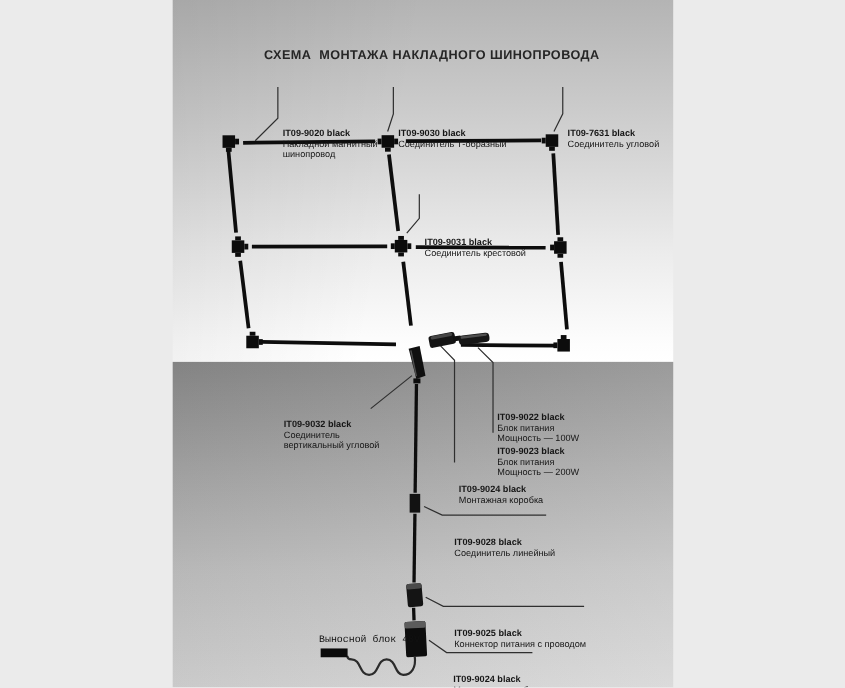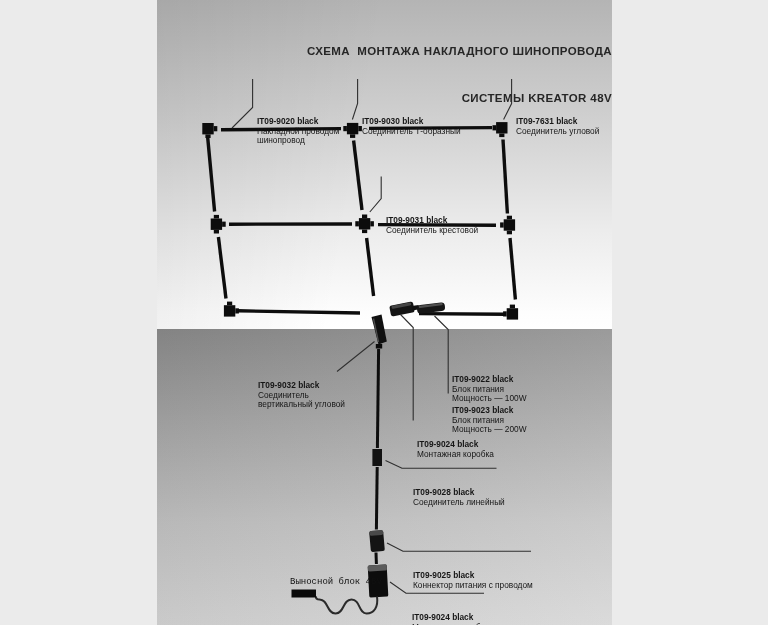--- a/index.html
+++ b/index.html
@@ -7,21 +7,21 @@
          font-family:"Liberation Sans","DejaVu Sans",sans-serif;background:#ebebeb;}
   .content-bg-top{position:absolute;left:157px;top:0;width:455px;height:329px;
       background:
         linear-gradient(100deg, rgba(0,0,0,0.07), rgba(255,255,255,0) 45%),
         linear-gradient(to bottom, #b4b4b4 0%, #cfcfcf 35%, #ececec 70%, #fdfdfd 95%, #ffffff 100%);}
   .content-bg-bottom{position:absolute;left:157px;top:329px;width:455px;height:296px;
       background:
         linear-gradient(to right, rgba(0,0,0,0.05), rgba(255,255,255,0.14)),
         linear-gradient(to bottom, #8a8a8a 0%, #a9a9a9 35%, #c2c2c2 65%, #d5d5d5 100%);}
   svg.art{position:absolute;left:0;top:0;}
-  .title{position:absolute;left:157px;top:13px;width:455px;text-align:right;
+  .title{position:absolute;left:165px;top:13px;width:455px;text-align:center;
          font-weight:bold;font-size:11.5px;line-height:15.5px;letter-spacing:.4px;
          color:#262626;white-space:pre;}
   .lbl{position:absolute;font-size:8.3px;line-height:9.6px;color:#161616;white-space:nowrap;margin-top:40px;}
   .lbl .code{font-weight:bold;}
   .remote-lbl{position:absolute;font-size:9px;color:#111;white-space:nowrap;font-family:Liberation Mono, monospace;}
 </style>
 </head>
 <body>
 
 <div class="stage">
@@ -122,26 +122,25 @@
       <path d="M434.5,316 L448.2,329.5 L448.2,393.5"></path>
       <path d="M400.5,314.5 L413.2,327.5 L413.2,420.5"></path>
       <path d="M385.5,460.5 L402,468.2 L496.5,468.2"></path>
       <path d="M387,543 L403,551.2 L531,551.2"></path>
       <path d="M390,582 L406,593.2 L484,593.2"></path>
     </g>
   </svg>
 
   <div class="title">
     <div>СХЕМА  МОНТАЖА НАКЛАДНОГО ШИНОПРОВОДА</div>
-    <div>СИСТЕМЫ KREATOR 48V</div>
   </div>
 
   <div class="lbl" style="left:257px;top:77px">
     <div class="code">IT09-9020 black</div>
-    <div>Накладной проводом</div>
+    <div>Накладной магнитный</div>
     <div>шинопровод</div>
   </div>
 
   <div class="lbl" style="left:362px;top:77px">
     <div class="code">IT09-9030 black</div>
     <div>Соединитель Т-образный</div>
   </div>
 
   <div class="lbl" style="left:516px;top:77px">
     <div class="code">IT09-7631 black</div>

